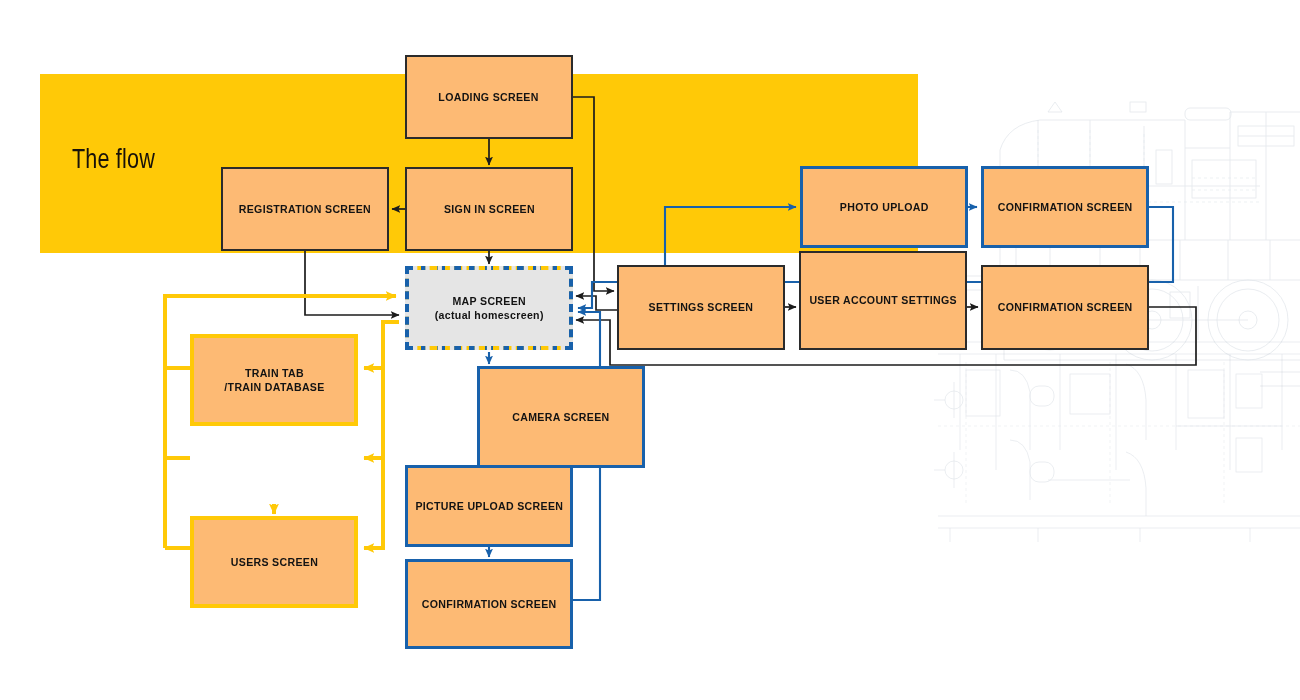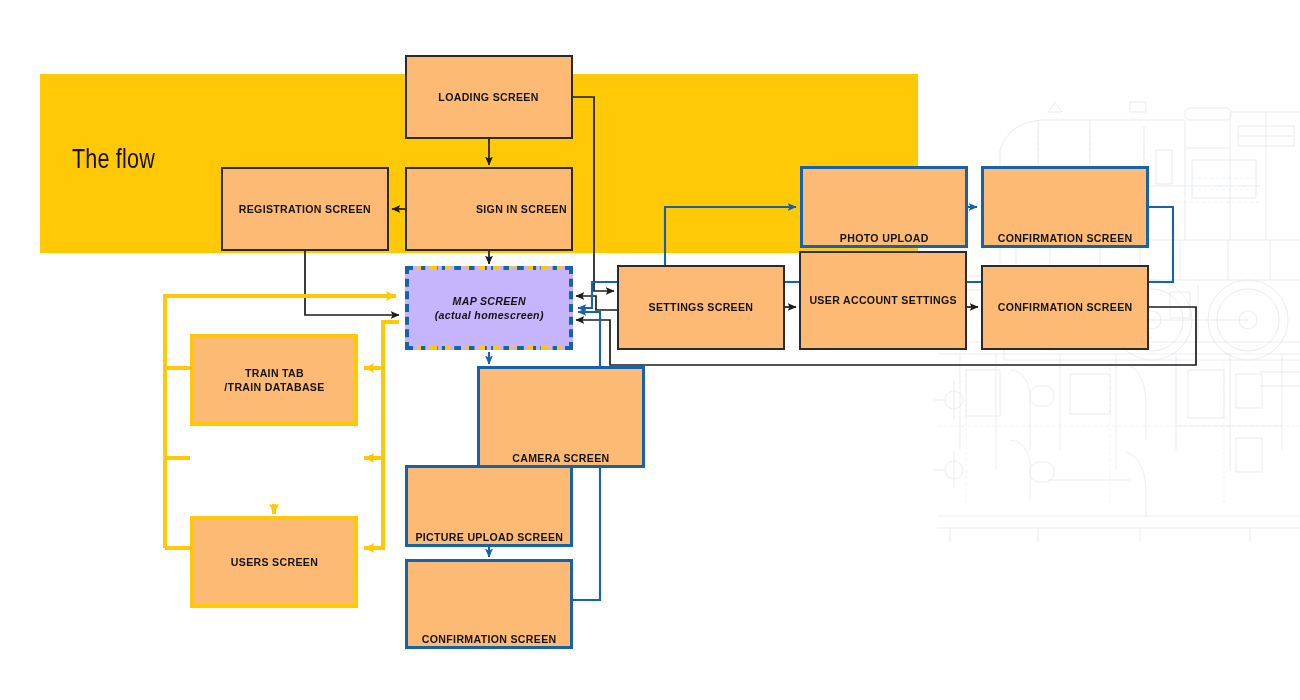--- a/index.html
+++ b/index.html
@@ -27,23 +27,23 @@
          pointer-events:none;}
 
   
   .node{position:absolute;box-sizing:border-box;background:#fdba74;
         display:flex;align-items:center;justify-content:center;text-align:center;
         font-family:"Liberation Sans Narrow","Liberation Sans",sans-serif;
         font-size:11.5px;font-weight:700;letter-spacing:.35px;color:#131313;
         line-height:1.22;}
   .node .lbl{transform:scaleX(.92);transform-origin:center;white-space:pre-line;}
   .node.black{border:2px solid #2b2b2b;}
-  .node.blue {border:3px solid #1861ab;align-items:flex-end;}
+  .node.blue {border:3px solid #1861ab;}
   .node.yellow{border:4px solid #ffc907;margin-top:12px;}
-  .node.dual{border:4px dashed #ffc907;background:#c4b5fd;font-style:italic;}
+  .node.dual{border:4px dashed #ffc907;background:#e5e5e5;}
   .node.dual::before{content:"";position:absolute;left:-4px;top:-4px;right:-4px;bottom:-4px;
         border:4px dashed #1861ab;box-sizing:border-box;
         
         clip-path:polygon(0 0,100% 0,100% 100%,0 100%);
         -webkit-mask-image:repeating-linear-gradient(90deg,#000 0 8px,transparent 8px 16px);
         mask-image:repeating-linear-gradient(90deg,#000 0 8px,transparent 8px 16px);}
 </style>
 </head>
 <body>
 
@@ -199,21 +199,21 @@
   </svg>
 
   <div class="node black" style="left:405px;top:55px;width:168px;height:84px;">
     <span class="lbl">LOADING SCREEN</span>
     </div>
 
   <div class="node black" style="left:221px;top:167px;width:168px;height:84px;align-items:center;">
     <span class="lbl">REGISTRATION SCREEN</span>
     </div>
 
-  <div class="node black" style="left:405px;top:167px;width:168px;height:84px;justify-content:flex-end;">
+  <div class="node black" style="left:405px;top:167px;width:168px;height:84px;">
     <span class="lbl">SIGN IN SCREEN</span>
     </div>
 
   <div class="node dual" style="left:405px;top:266px;width:168px;height:84px;">
     <span class="lbl">MAP SCREEN
 (actual homescreen)</span>
     </div>
 
   <div class="node blue" style="left:429px;top:366px;width:168px;height:102px;margin-left:48px;">
     <span class="lbl">CAMERA SCREEN</span>

